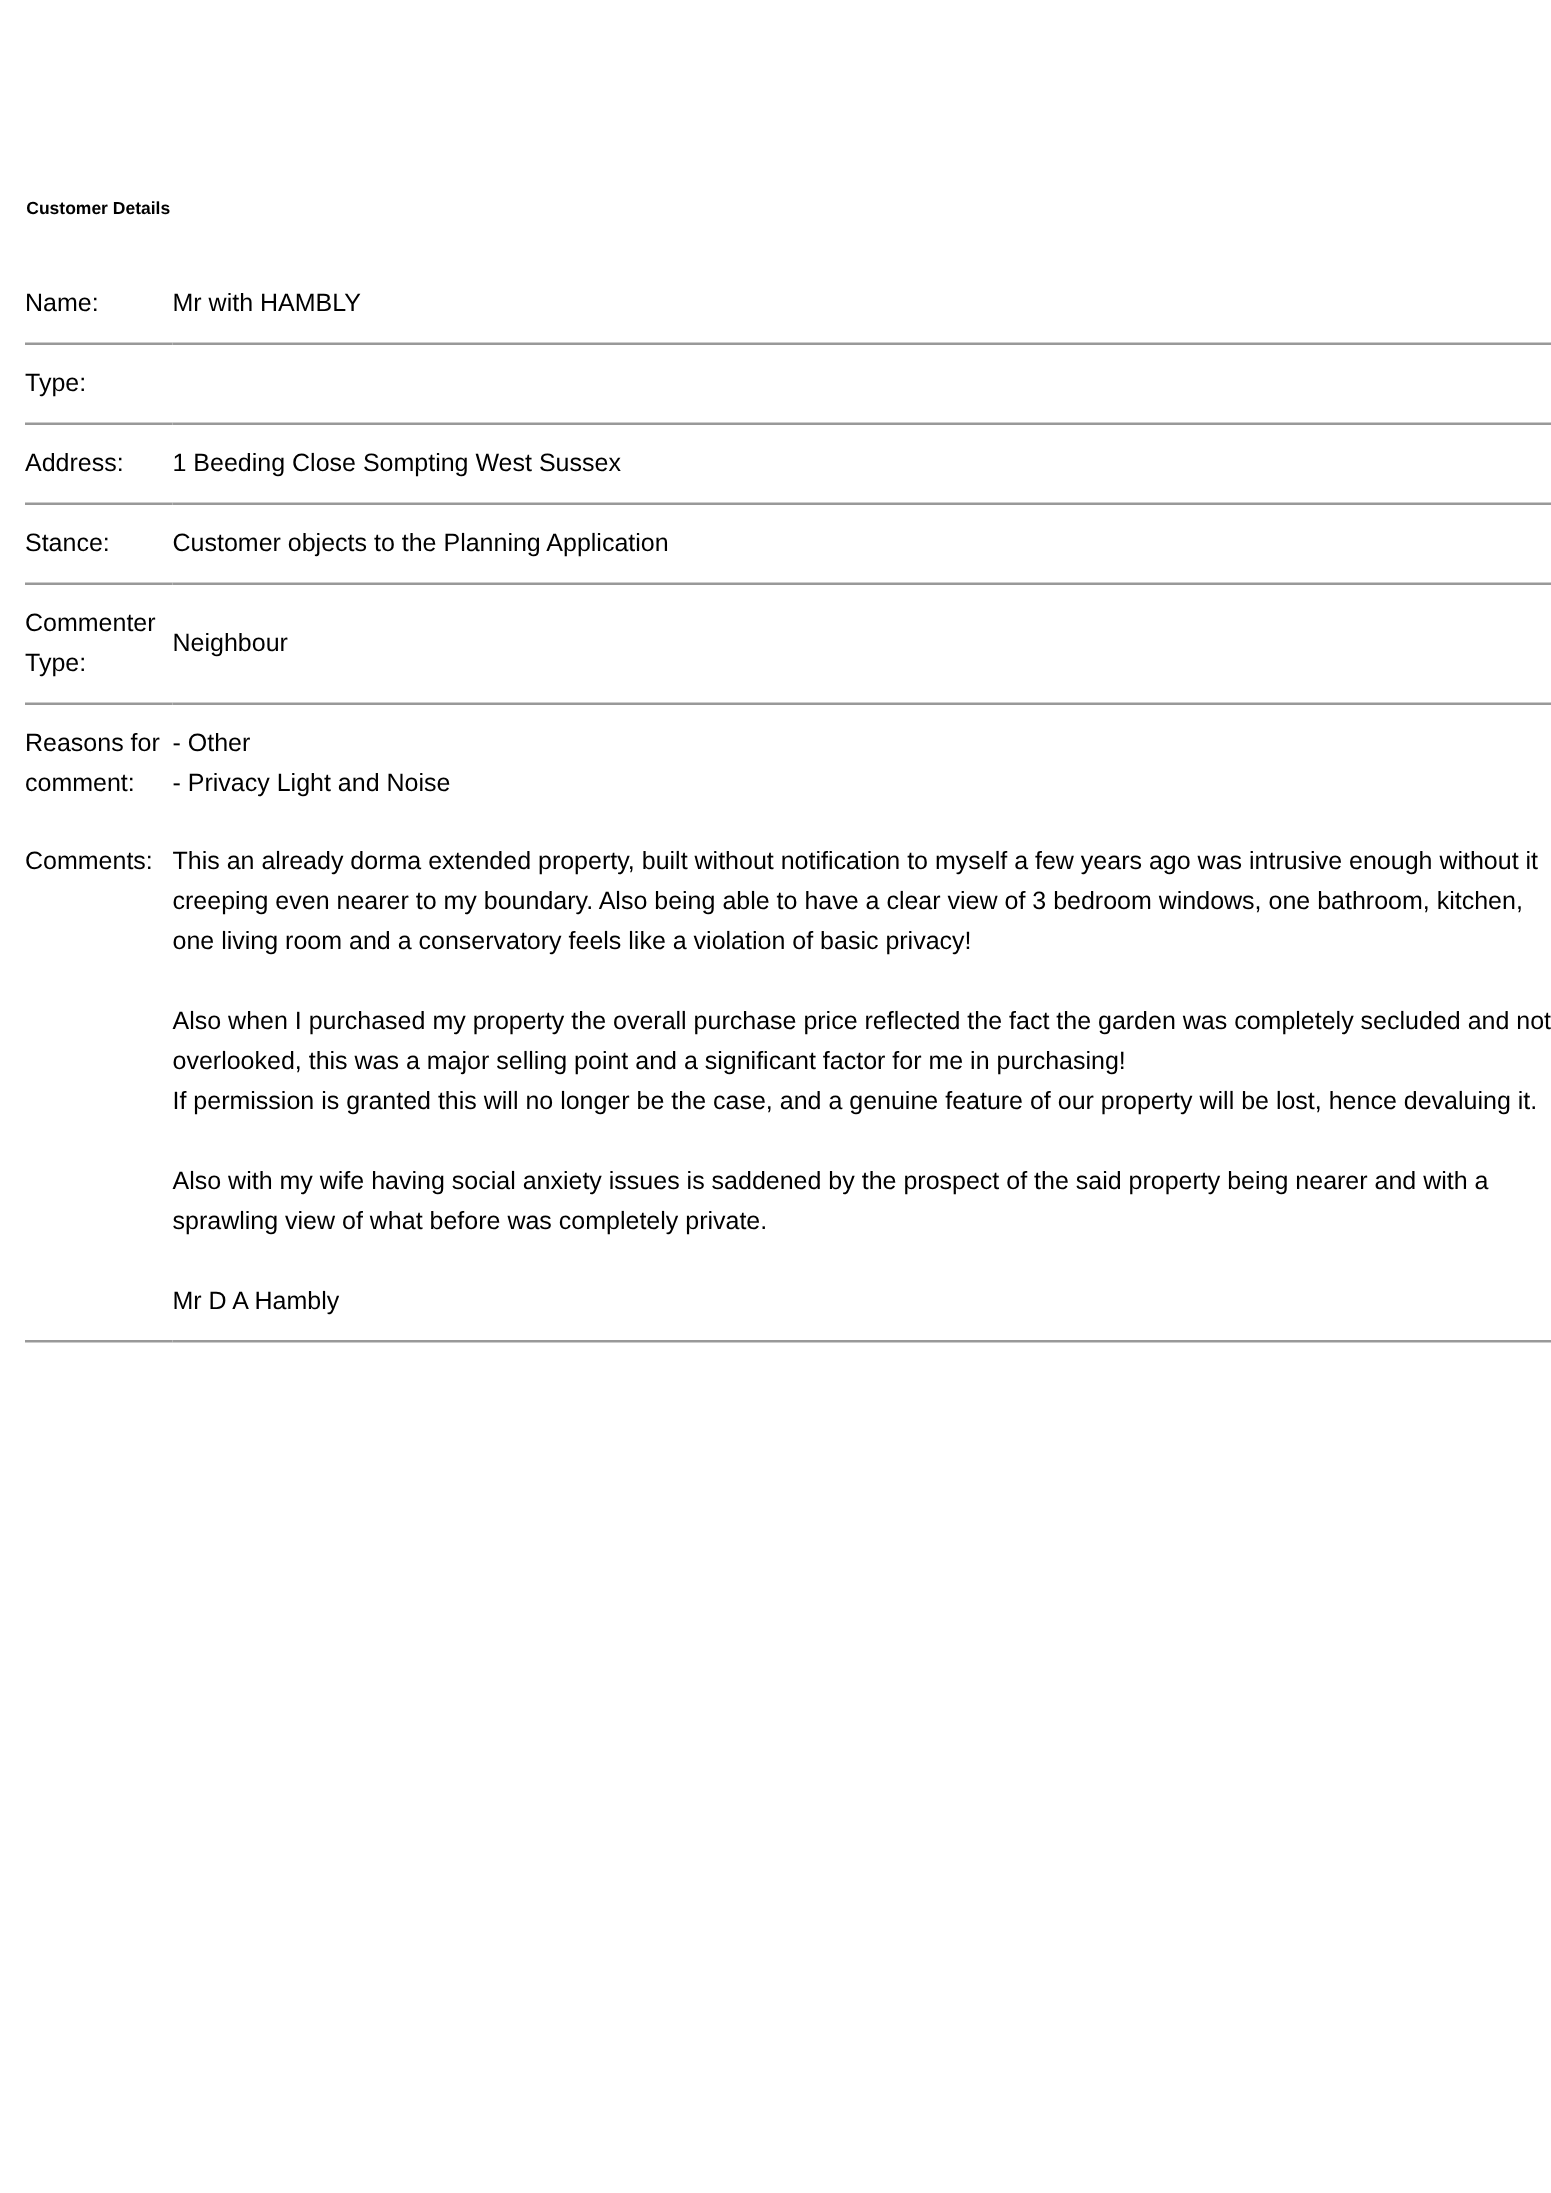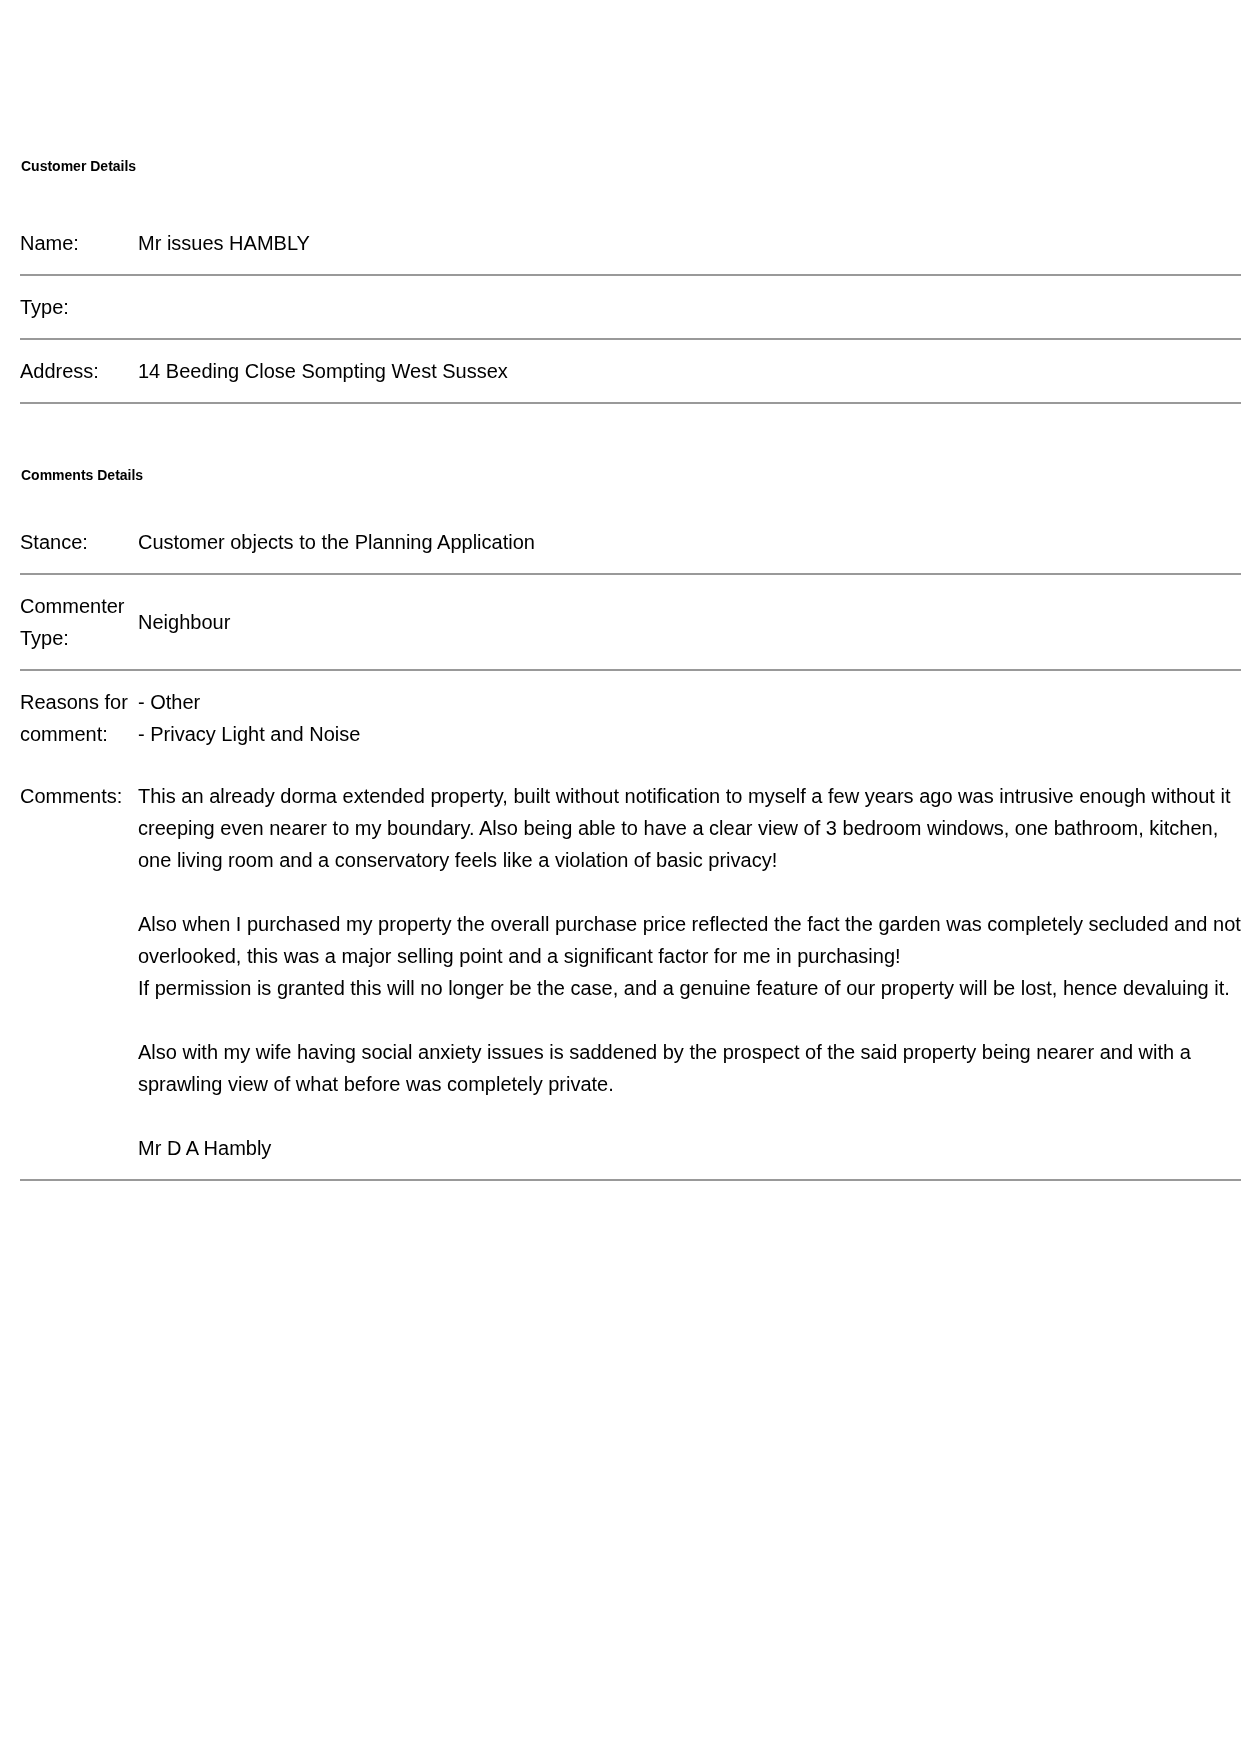--- a/index.html
+++ b/index.html
@@ -67,34 +67,33 @@
 <body>
 
 <div class="page">
 
   <h2 class="section-heading">Customer Details</h2>
 
   <table class="details-table">
     <tbody>
         <tr class="ruled">
       <td class="label">Name:</td>
-      <td class="value">Mr issues HAMBLY</td>
+      <td class="value">Mr with HAMBLY</td>
     </tr>
     <tr class="ruled">
       <td class="label">Type:</td>
       <td class="value"></td>
     </tr>
     <tr class="ruled">
       <td class="label">Address:</td>
-      <td class="value">14 Beeding Close Sompting West Sussex</td>
+      <td class="value">1 Beeding Close Sompting West Sussex</td>
     </tr>
   </tbody>
     </table>
 
-  <h2 class="section-heading second">Comments Details</h2>
 
   <table class="details-table">
     <tbody>
         <tr class="ruled">
       <td class="label">Stance:</td>
       <td class="value">Customer objects to the Planning Application</td>
     </tr>
     <tr class="ruled">
       <td class="label">Commenter Type:</td>
       <td class="value">Neighbour</td>

